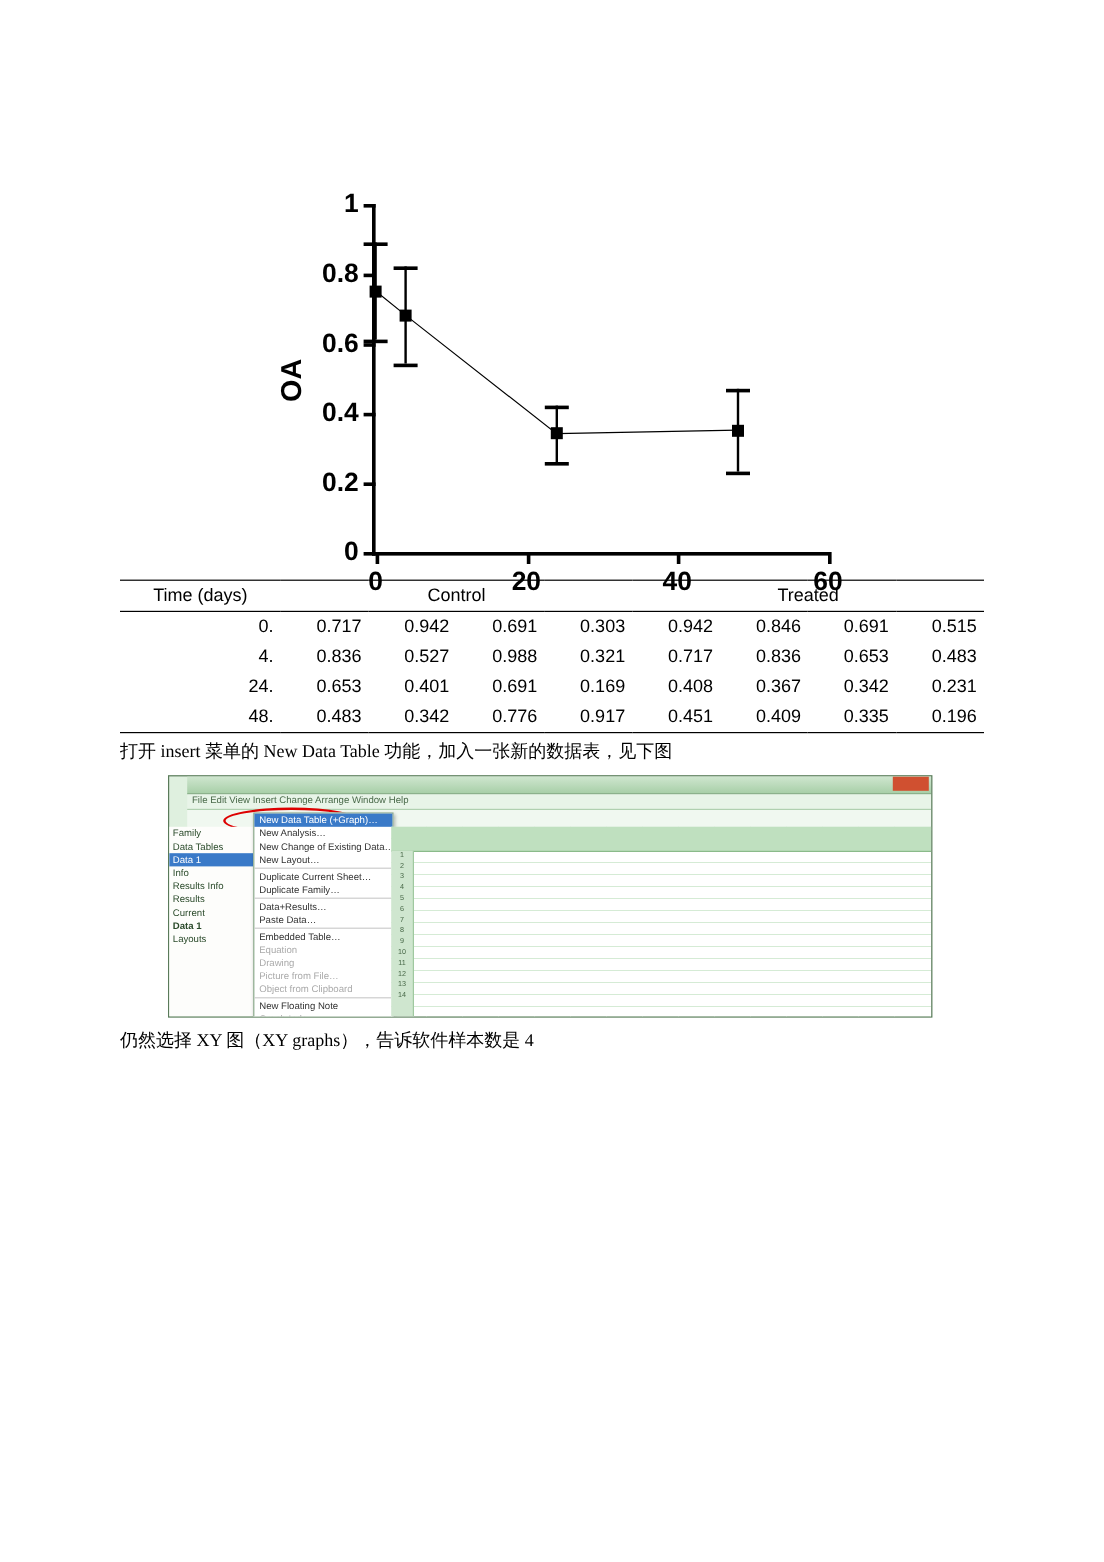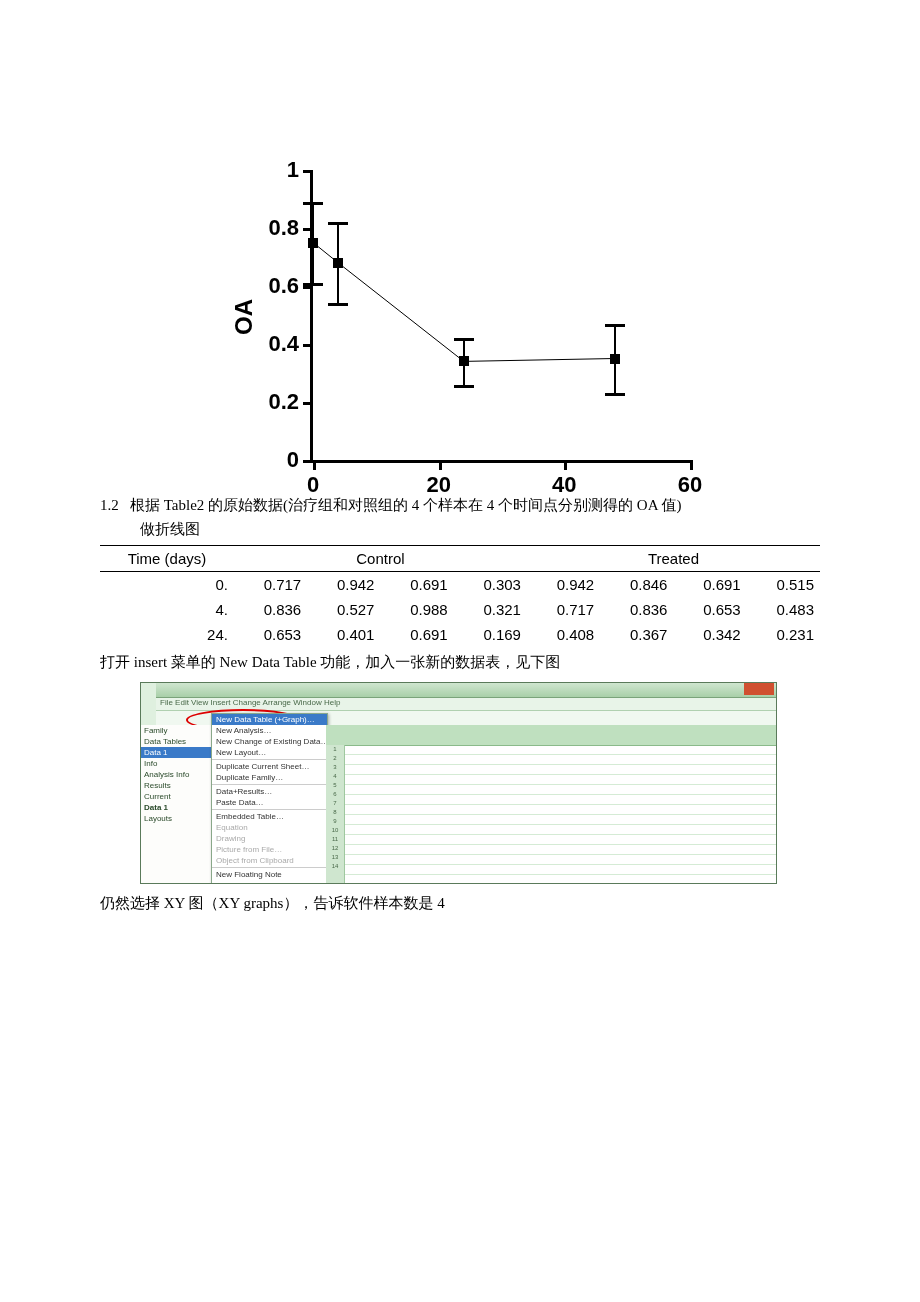--- a/index.html
+++ b/index.html
@@ -268,25 +268,20 @@
       <div class="errcap" style="left:40%; top:74%"></div>
       <div class="datapoint" style="left:40%; top:66%"></div>
 
       <div class="errbar" style="left:80%; top:53%; height:24%"></div>
       <div class="errcap" style="left:80%; top:53%"></div>
       <div class="errcap" style="left:80%; top:77%"></div>
       <div class="datapoint" style="left:80%; top:65%"></div>
     </div>
   </div>
 
-  <div class="section-head">
-    <span>1.2</span>&nbsp;&nbsp;
-    <span>根据 Table2 的原始数据(治疗组和对照组的 4 个样本在 4 个时间点分别测得的 OA 值)</span>
-    <div class="section-indent">做折线图</div>
-  </div>
 
   <table class="data">
     <tbody>
         <tr class="top-rule">
       <th class="mid-rule time-col">Time (days)</th>
       <th class="mid-rule" colspan="4">Control</th>
       <th class="mid-rule" colspan="4">Treated</th>
     </tr>
     <tr>
       <td class="time-col">0.</td>
@@ -314,38 +309,49 @@
       <td class="time-col">24.</td>
       <td>0.653</td>
           <td>0.401</td>
           <td>0.691</td>
           <td>0.169</td>
       <td>0.408</td>
           <td>0.367</td>
           <td>0.342</td>
           <td>0.231</td>
     </tr>
+    <tr class="bot-rule">
+      <td class="time-col">48.</td>
+      <td>0.483</td>
+          <td>0.342</td>
+          <td>0.776</td>
+          <td>0.917</td>
+      <td>0.451</td>
+          <td>0.409</td>
+          <td>0.335</td>
+          <td>0.196</td>
+    </tr>
   </tbody>
     </table>
 
   <div class="body-text">打开 insert 菜单的 New Data Table 功能，加入一张新的数据表，见下图</div>
 
   <div class="prism-shot">
     <div class="prism-titlebar"></div>
     <div class="prism-close"></div>
     <div class="prism-menubar">File  Edit  View  Insert  Change  Arrange  Window  Help</div>
     <div class="prism-toolbar"></div>
     <div class="circled"></div>
 
     <div class="prism-left">
       <div class="folder">Family</div>
       <div class="folder">Data Tables</div>
       <div class="folder sel">Data 1</div>
       <div class="folder">Info</div>
-      <div class="folder">Analysis Info</div>
+      <div class="folder">Results Info</div>
       <div class="folder">Results</div>
       <div class="folder">Current</div>
       <div class="folder" style="font-weight:bold">Data 1</div>
       <div class="folder">Layouts</div>
     </div>
 
     <div class="prism-dropdown">
       <div class="it hl">New Data Table (+Graph)…</div>
       <div class="it">New Analysis…</div>
       <div class="it">New Change of Existing Data…</div>

